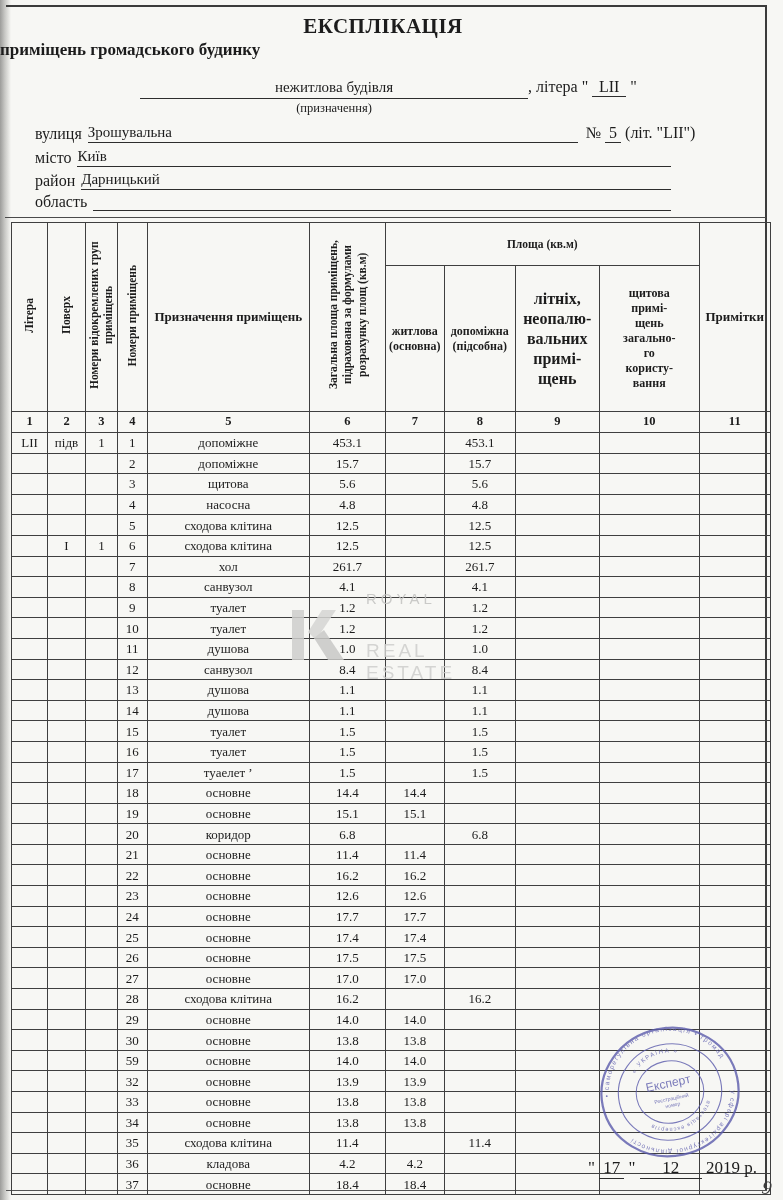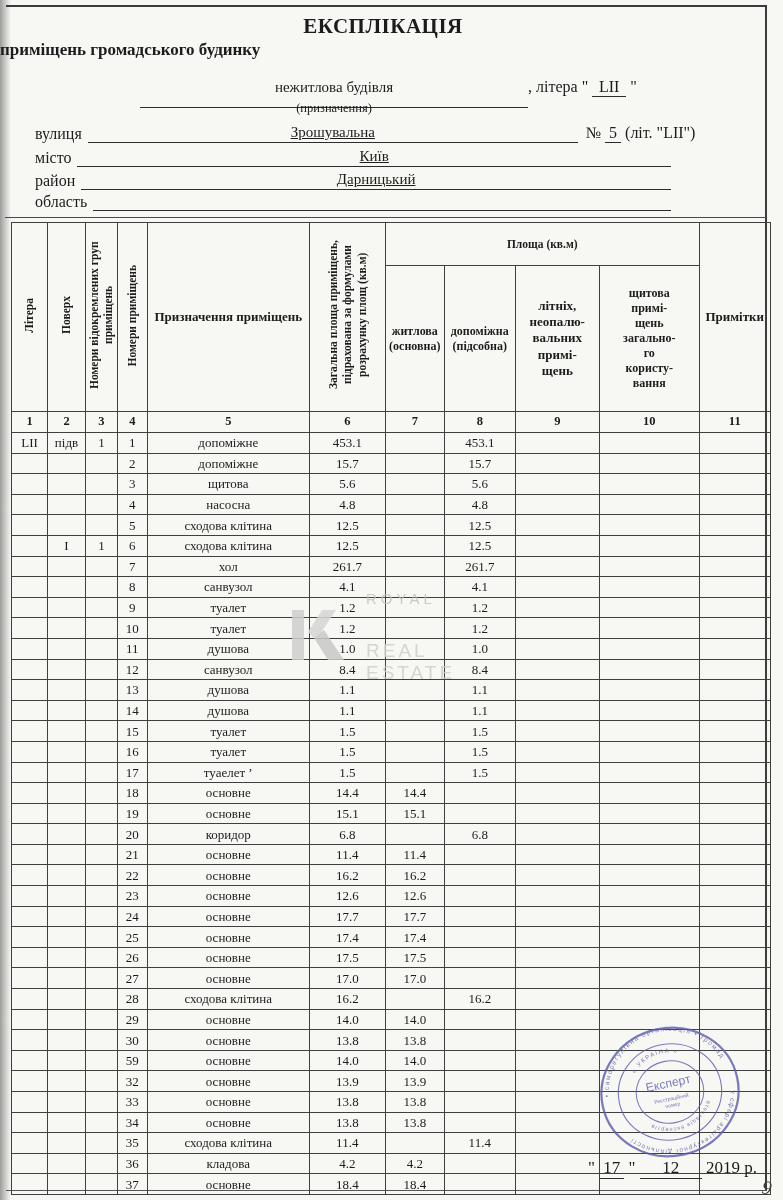--- a/index.html
+++ b/index.html
@@ -18,28 +18,28 @@
   .frame-bottom{position:absolute;left:6px;top:1190px;width:761px;border-top:1.5px solid #555;}
   .section-divider{position:absolute;left:5px;top:217px;width:761px;border-top:1.5px solid #4a4a4a;}
 
   
   .doc-title{position:absolute;left:0;top:14px;width:766px;text-align:center;
     font-size:21px;font-weight:bold;letter-spacing:.5px;}
   .doc-subtitle{position:absolute;left:0;top:40px;width:766px;text-align:left;
     font-size:17px;font-weight:bold;}
   .purpose-line{position:absolute;left:140px;top:78px;font-size:15px;white-space:nowrap;}
   .purpose-underline{display:inline-block;width:388px;text-align:center;
-    border-bottom:1.5px solid #2d2d2d;padding-bottom:11px;}
+    border-bottom:1.5px solid #2d2d2d;padding-bottom:2px;}
   .litera-part{font-size:16px;}
   .litera-value{display:inline-block;min-width:34px;text-align:center;border-bottom:1.5px solid #2d2d2d;}
   .purpose-caption{position:absolute;left:140px;top:101px;width:388px;text-align:center;font-size:12.5px;}
 
   .addr-row{position:absolute;left:35px;display:flex;align-items:flex-end;font-size:16px;}
   .addr-label{flex:none;padding-right:6px;}
-  .addr-fill{border-bottom:1.5px solid #2d2d2d;text-align:center;font-size:15px;padding-bottom:1px;text-decoration:underline;}
+  .addr-fill{border-bottom:1.5px solid #2d2d2d;font-size:15px;padding-bottom:1px;}
   .addr-tail{flex:none;padding-left:8px;white-space:nowrap;font-size:16px;}
   .num-underlined{display:inline-block;min-width:16px;text-align:center;border-bottom:1.5px solid #2d2d2d;}
   #row-street{top:124px;width:696px;}
   #row-street .addr-fill{width:490px;}
   #row-city{top:148px;width:636px;}   #row-city .addr-fill{flex:1;}
   #row-district{top:171px;width:636px;}#row-district .addr-fill{flex:1;}
   #row-region{top:193px;width:636px;} #row-region .addr-fill{flex:1;}
 
   
   table.main-table{position:absolute;left:11px;top:222px;border-collapse:collapse;table-layout:fixed;
@@ -132,21 +132,21 @@
         <th rowspan="2"><span class="vt">Номери відокремлених груп приміщень</span></th>
         <th rowspan="2"><span class="vt">Номери приміщень</span></th>
         <th rowspan="2" style="font-size:13px">Призначення приміщень</th>
         <th rowspan="2"><span class="vt">Загальна площа приміщень, підрахована за формулами розрахунку площ (кв.м)</span></th>
         <th colspan="4" class="th-area-group">Площа (кв.м)</th>
         <th rowspan="2" style="font-size:13px">Примітки</th>
       </tr>
       <tr>
         <th class="th-sub th-bottom" style="font-size:12px">житлова (основна)</th>
         <th class="th-sub th-bottom" style="font-size:12px">допоміжна (підсобна)</th>
-        <th class="th-sub pre-line" style="font-size:13px">літніх,
+        <th class="th-sub pre-line" style="font-size:16px">літніх,
 неопалю-
 вальних
 примі-
 щень</th>
         <th class="th-sub pre-line" style="font-size:12px">щитова
 примі-
 щень
 загально-
 го
 користу-

